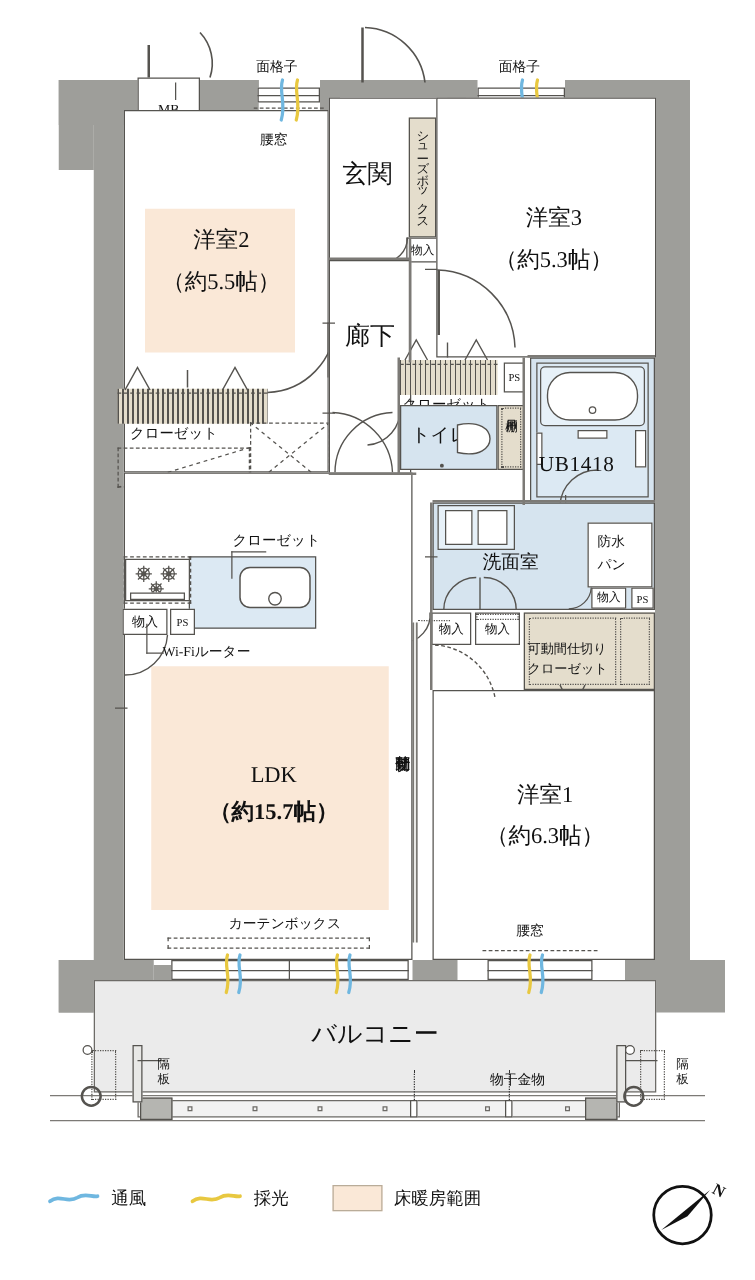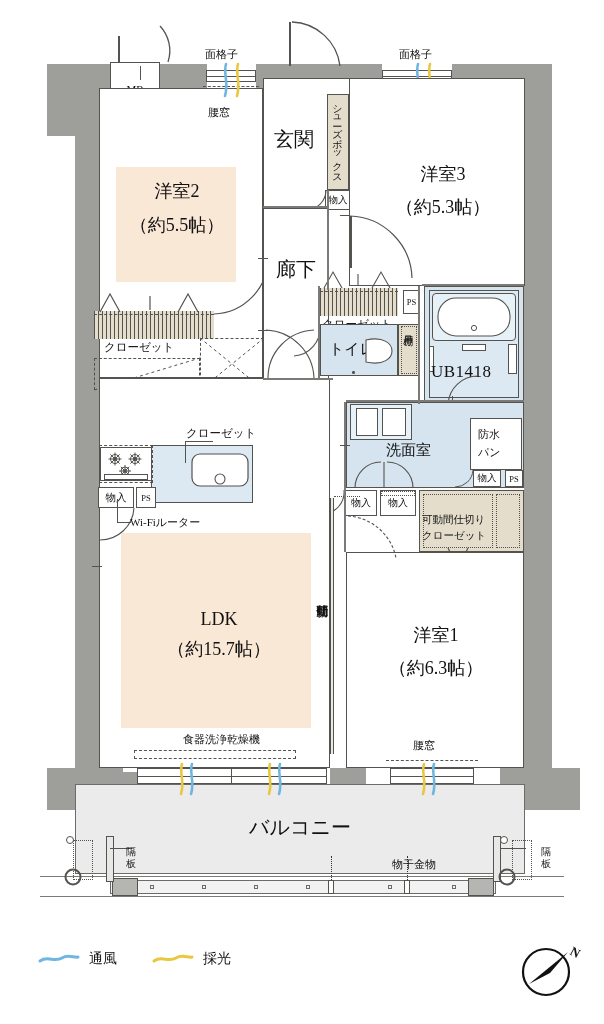--- a/index.html
+++ b/index.html
@@ -307,21 +307,21 @@
   <div class="abs" style="left:386px;top:760px;width:92px;height:0;border-top:1.3px dashed #55534f;"></div>
   <div class="lbl sm" style="left:413px;top:739px;font-size:11px;">腰窓</div>
   <svg class="abs" style="left:420px;top:762px;width:26px;height:34px;">
     <path d="M4 2 C1 11,7 19,3 32" stroke="#e8c840" stroke-width="2.6" fill="none" stroke-linecap="round"></path>
     <path d="M14 2 C11 11,17 19,13 32" stroke="#6fb7e0" stroke-width="2.6" fill="none" stroke-linecap="round"></path>
   </svg>
 
   <div class="abs room" style="left:99px;top:378px;width:231px;height:390px;"></div>
   <div class="abs heat" style="left:121px;top:533px;width:190px;height:195px;"></div>
   <div class="lbl ctr huge" style="left:219px;top:620px;">LDK</div>
-  <div class="lbl ctr huge" style="left:219px;top:650px;">（約15.7帖）</div>
+  <div class="lbl ctr huge" style="left:219px;top:650px;font-weight:bold;">（約15.7帖）</div>
 
   <div class="abs" style="left:151px;top:445px;width:102px;height:58px;background:#dce9f3;border:1.2px solid #55534f;"></div>
   <svg class="abs" style="left:190px;top:452px;width:62px;height:42px;">
     <rect x="2" y="2" width="56" height="32" rx="8" fill="#fff" stroke="#55534f" stroke-width="1.2"></rect>
     <circle cx="30" cy="27" r="5" fill="#fff" stroke="#55534f" stroke-width="1.1"></circle>
   </svg>
 
   <div class="abs" style="left:100px;top:447px;width:52px;height:34px;background:#fff;border:1.2px solid #55534f;"></div>
   <div class="abs dashed" style="left:99px;top:445px;width:54px;height:38px;border-width:1.1px;"></div>
   <svg class="abs" style="left:102px;top:449px;width:48px;height:30px;">
@@ -347,21 +347,21 @@
   <div class="tag" style="left:136px;top:487px;width:20px;height:21px;font-size:8.5px;">PS</div>
   <svg class="abs" style="left:100px;top:508px;width:36px;height:34px;">
     <path d="M34 0 A34 34 0 0 1 0 32" fill="none" stroke="#55534f" stroke-width="1.1"></path>
   </svg>
 
   <div class="abs line" style="left:117px;top:499px;width:1.2px;height:24px;"></div>
   <div class="abs line" style="left:117px;top:522px;width:14px;height:1.2px;"></div>
   <div class="lbl" style="left:130px;top:516px;font-size:11px;">Wi-Fiルーター</div>
 
   <div class="abs" style="left:134px;top:750px;width:162px;height:9px;border:1.1px dashed #55534f;background:#fff;"></div>
-  <div class="lbl sm" style="left:183px;top:733px;font-size:11px;">食器洗浄乾燥機</div>
+  <div class="lbl sm" style="left:183px;top:733px;font-size:11px;">カーテンボックス</div>
   <div class="abs" style="left:137px;top:768px;width:190px;height:16px;background:#fff;border:1.2px solid #55534f;"></div>
   <div class="abs line" style="left:137px;top:776px;width:190px;height:1px;"></div>
   <div class="abs line" style="left:231px;top:768px;width:1.2px;height:16px;"></div>
   <svg class="abs" style="left:178px;top:762px;width:26px;height:34px;">
     <path d="M4 2 C1 11,7 19,3 32" stroke="#e8c840" stroke-width="2.6" fill="none" stroke-linecap="round"></path>
     <path d="M14 2 C11 11,17 19,13 32" stroke="#6fb7e0" stroke-width="2.6" fill="none" stroke-linecap="round"></path>
   </svg>
   <svg class="abs" style="left:266px;top:762px;width:26px;height:34px;">
     <path d="M4 2 C1 11,7 19,3 32" stroke="#e8c840" stroke-width="2.6" fill="none" stroke-linecap="round"></path>
     <path d="M14 2 C11 11,17 19,13 32" stroke="#6fb7e0" stroke-width="2.6" fill="none" stroke-linecap="round"></path>
@@ -394,20 +394,24 @@
       <path d="M2 9 C10 3,16 11,24 6 C30 2,36 6,40 5" stroke="#6fb7e0" stroke-width="3" fill="none" stroke-linecap="round"></path>
     </svg>
     <span>通風</span>
   </div>
   <div class="lg-item" style="left:152px;top:12px;">
     <svg width="42" height="14">
       <path d="M2 9 C10 3,16 11,24 6 C30 2,36 6,40 5" stroke="#e8c840" stroke-width="3" fill="none" stroke-linecap="round"></path>
     </svg>
     <span>採光</span>
   </div>
+  <div class="lg-item" style="left:266px;top:10px;">
+    <span class="lg-swatch"></span>
+    <span>床暖房範囲</span>
+  </div>
 </div>
 
 <div id="compass">
   <svg width="64" height="64" viewBox="0 0 64 64">
     <circle cx="29" cy="34" r="23" fill="#fff" stroke="#111" stroke-width="2.2"></circle>
     <path d="M12 46 L51 14 L33 35 Z" fill="#111"></path>
     <text x="52" y="16" font-family="Liberation Serif, serif" font-size="13" font-weight="bold" fill="#111" transform="rotate(28 52 16)">N</text>
   </svg>
 </div>
 

